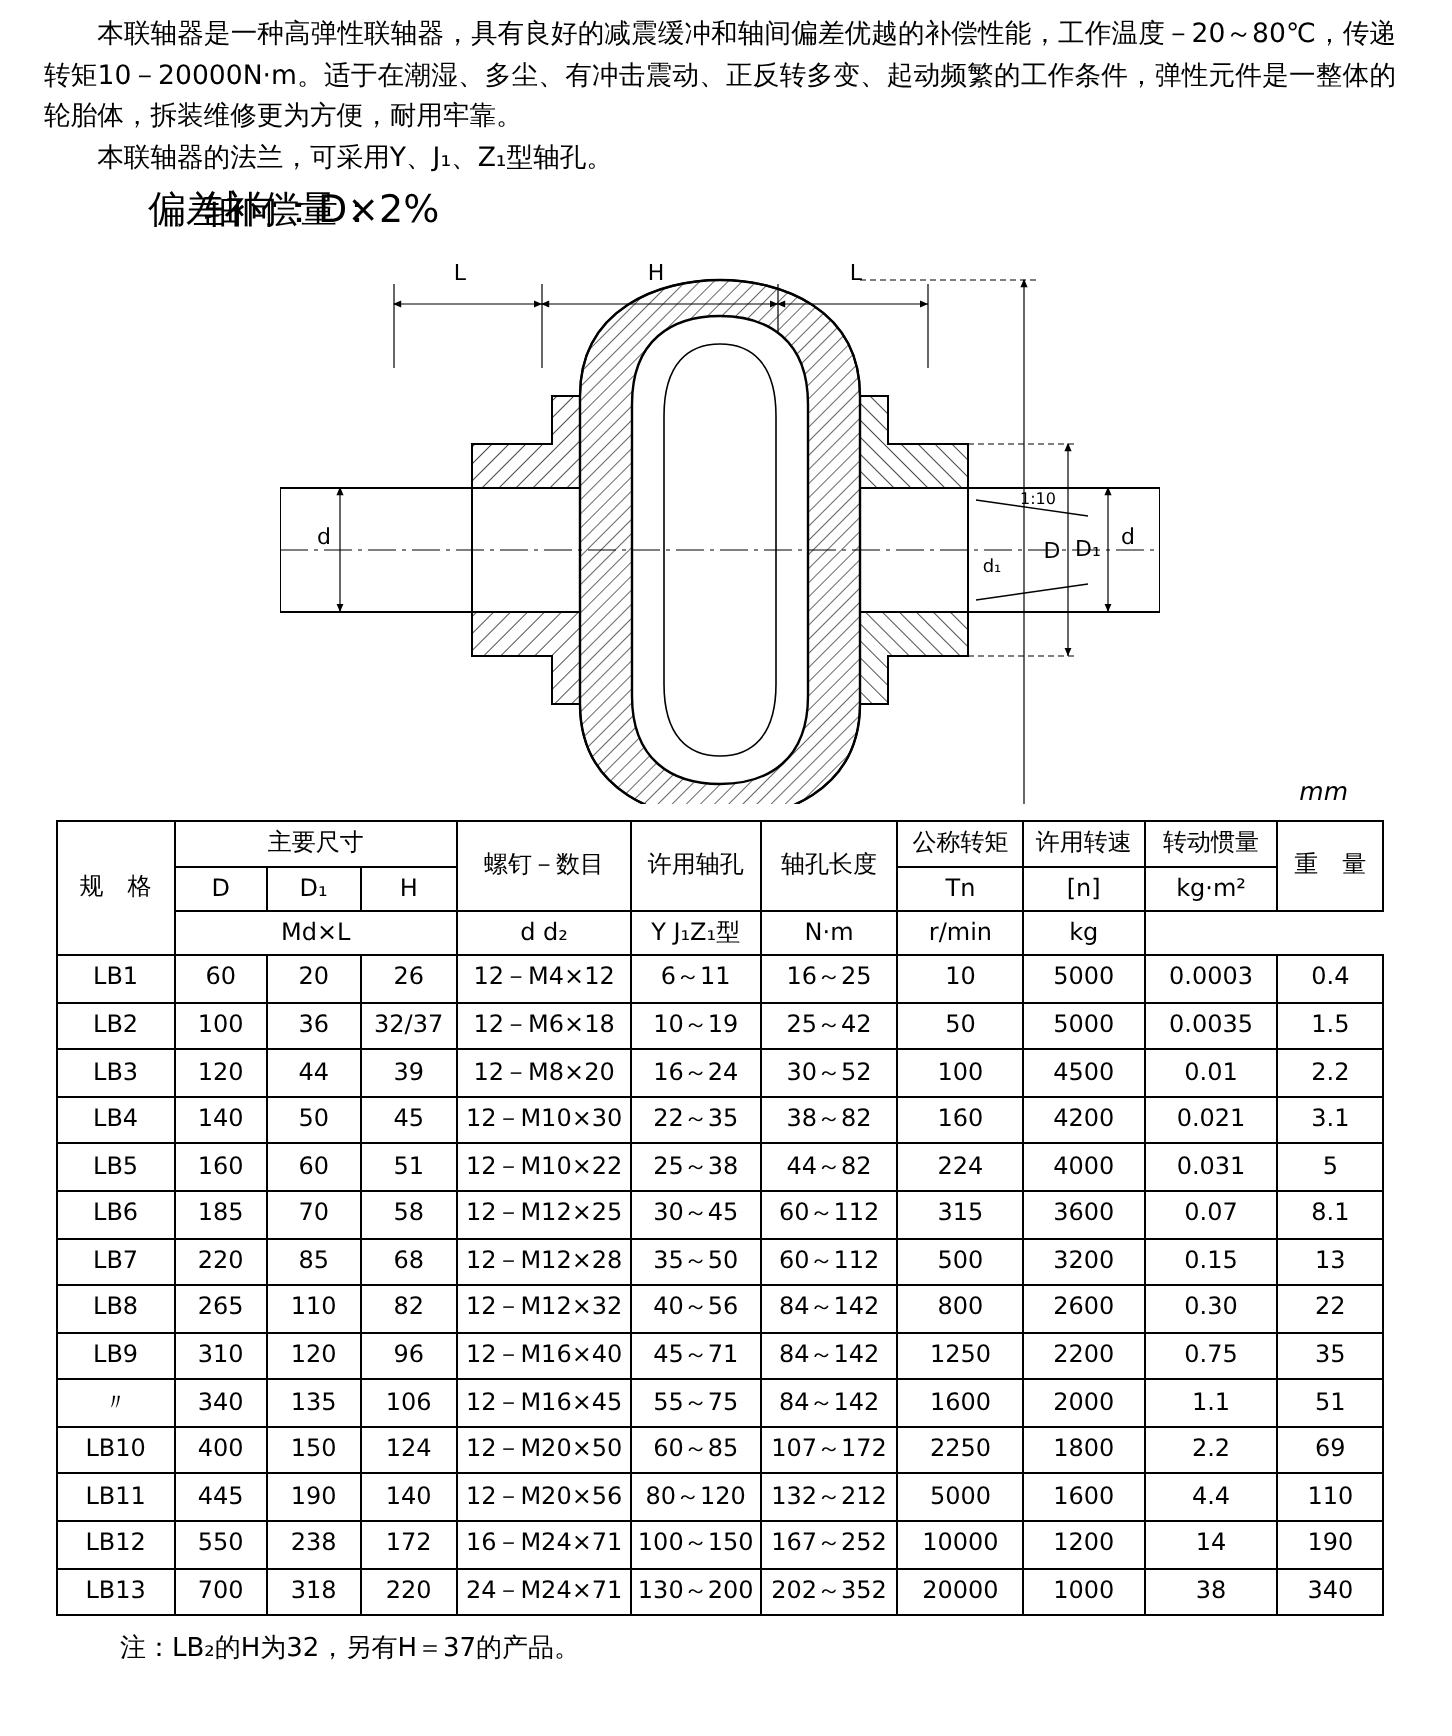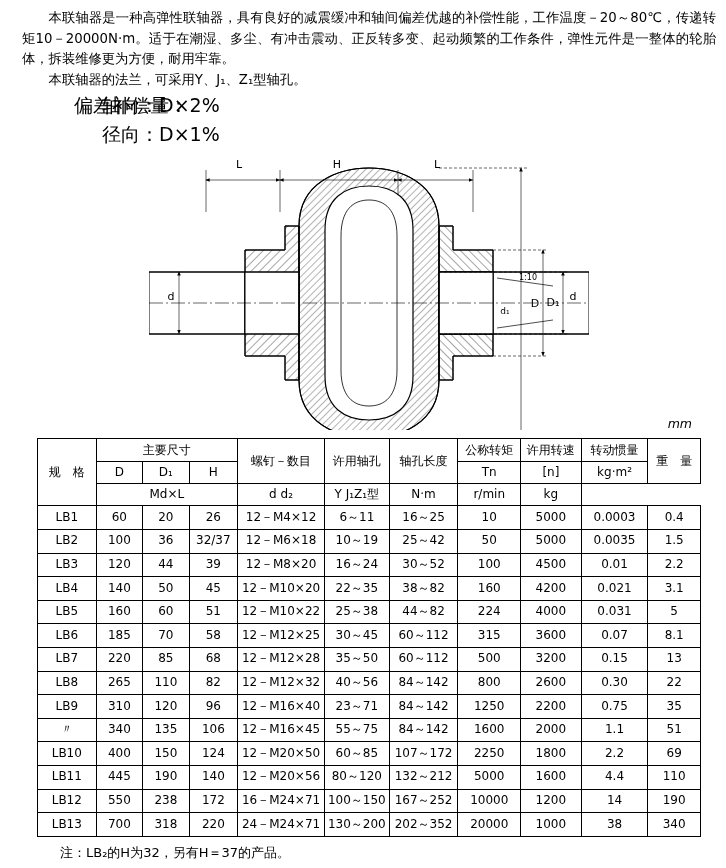--- a/index.html
+++ b/index.html
@@ -13,21 +13,21 @@
     font-family: "DejaVu Sans", "Liberation Sans", sans-serif;
     color: #000000;
     position: relative;
     overflow: hidden;
   }
   .page {
     width: 726px;
     height: 677px;
     position: relative;
     box-sizing: border-box;
-    padding: 8px 10px 0 22px;
+    padding: 8px 28px 0 22px;
   }
   
   .para {
     font-size: 13.3px;
     line-height: 1.55;
     text-align: justify;
     text-justify: inter-ideograph;
     margin: 0 0 0 0;
   }
   .para.indent { text-indent: 2em; }
@@ -114,24 +114,20 @@
 <div class="page">
 
   <div>
     <p class="para indent">本联轴器是一种高弹性联轴器，具有良好的减震缓冲和轴间偏差优越的补偿性能，工作温度－20～80℃，传递转矩10－20000N·m。适于在潮湿、多尘、有冲击震动、正反转多变、起动频繁的工作条件，弹性元件是一整体的轮胎体，拆装维修更为方便，耐用牢靠。</p>
     <p class="para indent">本联轴器的法兰，可采用Y、J₁、Z₁型轴孔。</p>
 
     <div class="offset-block">
       <div class="offset-row">
         <span class="offset-label">偏差补偿量：</span>
         <span class="offset-val"><span>轴向：</span><span>D×2%</span></span>
-      </div>
-      <div class="offset-row">
-        <span class="offset-label"></span>
-        <span class="offset-val"><span>径向：</span><span>D×1%</span></span>
       </div>
     </div>
   </div>
 
   <div class="figure">
     <svg width="440" height="278" viewBox="0 0 440 278">
       <defs>
         <pattern id="hatchL" width="6" height="6" patternTransform="rotate(45)" patternUnits="userSpaceOnUse">
           <line x1="0" y1="0" x2="0" y2="6" stroke="#000" stroke-width="0.7"></line>
         </pattern>
@@ -319,21 +315,21 @@
           <td>100</td>
           <td>4500</td>
           <td>0.01</td>
           <td>2.2</td>
         </tr>
         <tr>
           <td class="cell-left">LB4</td>
           <td>140</td>
           <td>50</td>
           <td>45</td>
-          <td>12－M10×20</td>
+          <td>12－M10×30</td>
           <td>22～35</td>
           <td>38～82</td>
           <td>160</td>
           <td>4200</td>
           <td>0.021</td>
           <td>3.1</td>
         </tr>
         <tr>
           <td class="cell-left">LB5</td>
           <td>160</td>
@@ -385,21 +381,21 @@
           <td>2600</td>
           <td>0.30</td>
           <td>22</td>
         </tr>
         <tr>
           <td class="cell-left">LB9</td>
           <td>310</td>
           <td>120</td>
           <td>96</td>
           <td>12－M16×40</td>
-          <td>23～71</td>
+          <td>45～71</td>
           <td>84～142</td>
           <td>1250</td>
           <td>2200</td>
           <td>0.75</td>
           <td>35</td>
         </tr>
         <tr>
           <td class="cell-left">〃</td>
           <td>340</td>
           <td>135</td>

